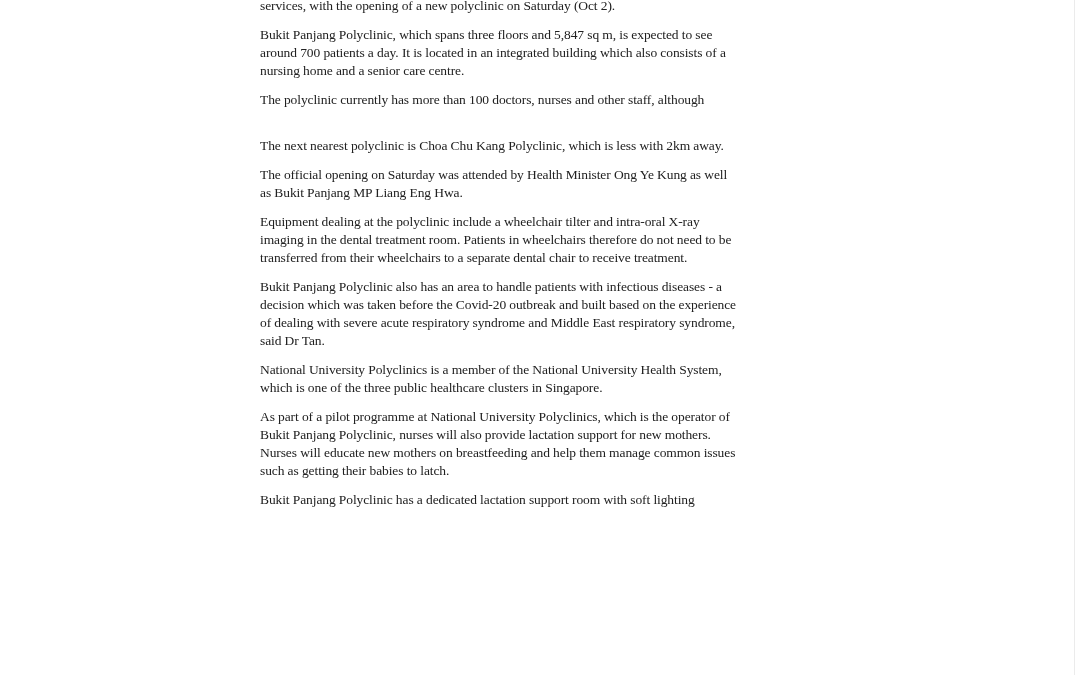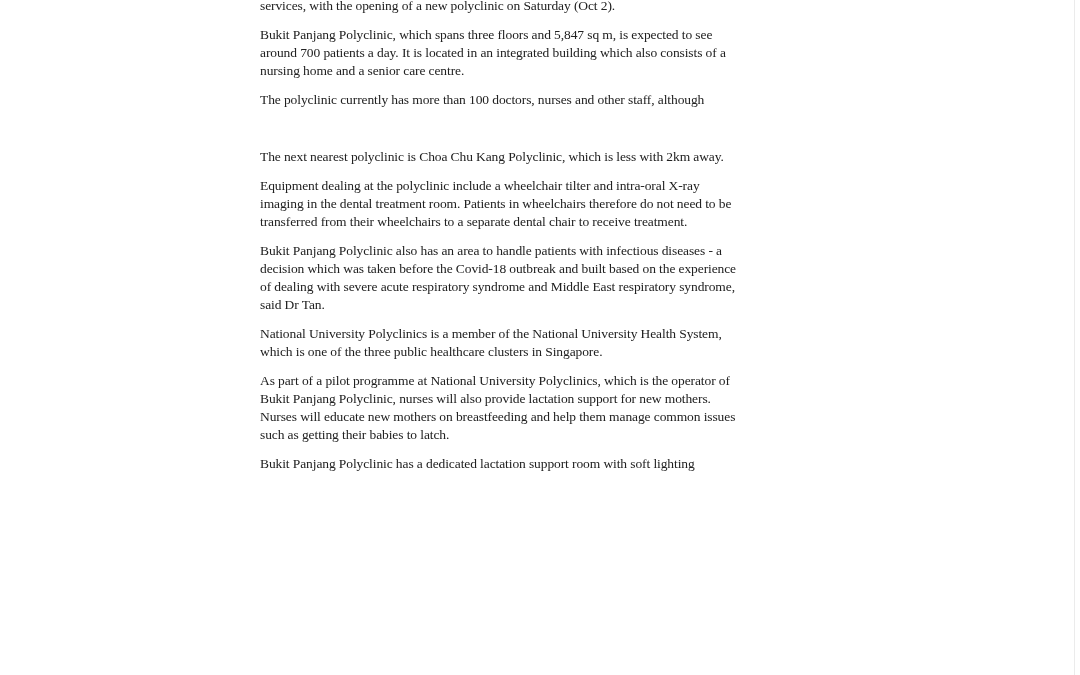--- a/index.html
+++ b/index.html
@@ -24,40 +24,41 @@
     line-height: 18px;
     letter-spacing: -0.1px;
     text-align: left;
   }
   .article-column p {
     margin: 0 0 11px 0;
     font-weight: 500;
   }
   
   .article-column p:nth-child(3) {
-    margin-bottom: 39px;
+    margin-bottom: 28px;
   }
   .edge-line {
     position: absolute;
     top: 0;
     left: 1074px;
     width: 1px;
     height: 675px;
     background: #ebebeb;
   }
 </style>
 </head>
 <body>
 
 <main>
   <div class="article-column">
       <p>services, with the opening of a new polyclinic on Saturday (Oct 2).</p>
       <p>Bukit Panjang Polyclinic, which spans three floors and 5,847 sq m, is expected to see around 700 patients a day. It is located in an integrated building which also consists of a nursing home and a senior care centre.</p>
       <p>The polyclinic currently has more than 100 doctors, nurses and other staff, although</p>
       <p>The next nearest polyclinic is Choa Chu Kang Polyclinic, which is less with 2km away.</p>
+      <p>The official opening on Saturday was attended by Health Minister Ong Ye Kung as well as Bukit Panjang MP Liang Eng Hwa.</p>
       <p>Equipment dealing at the polyclinic include a wheelchair tilter and intra-oral X-ray imaging in the dental treatment room. Patients in wheelchairs therefore do not need to be transferred from their wheelchairs to a separate dental chair to receive treatment.</p>
-      <p>Bukit Panjang Polyclinic also has an area to handle patients with infectious diseases - a decision which was taken before the Covid-18 outbreak and built based on the experience of dealing with severe acute respiratory syndrome and Middle East respiratory syndrome, said Dr Tan.</p>
+      <p>Bukit Panjang Polyclinic also has an area to handle patients with infectious diseases - a decision which was taken before the Covid-20 outbreak and built based on the experience of dealing with severe acute respiratory syndrome and Middle East respiratory syndrome, said Dr Tan.</p>
       <p>National University Polyclinics is a member of the National University Health System, which is one of the three public healthcare clusters in Singapore.</p>
       <p>As part of a pilot programme at National University Polyclinics, which is the operator of Bukit Panjang Polyclinic, nurses will also provide lactation support for new mothers. Nurses will educate new mothers on breastfeeding and help them manage common issues such as getting their babies to latch.</p>
       <p>Bukit Panjang Polyclinic has a dedicated lactation support room with soft lighting</p>
     </div>
   <div class="edge-line"></div>
 </main>
 
 </body></html>

